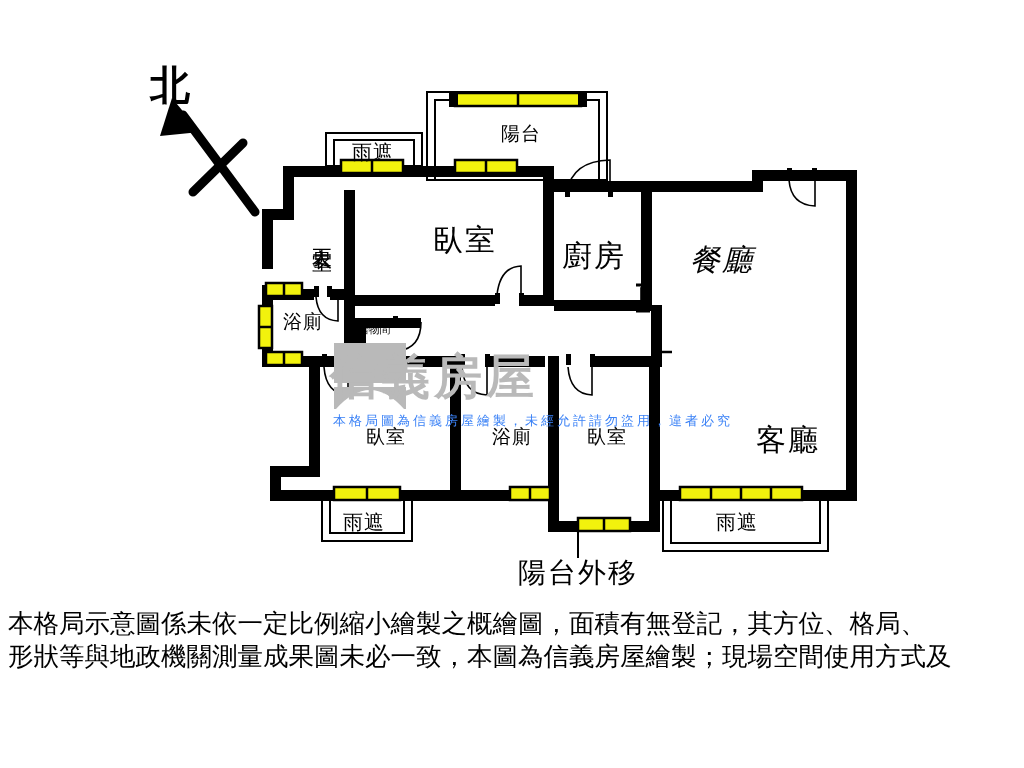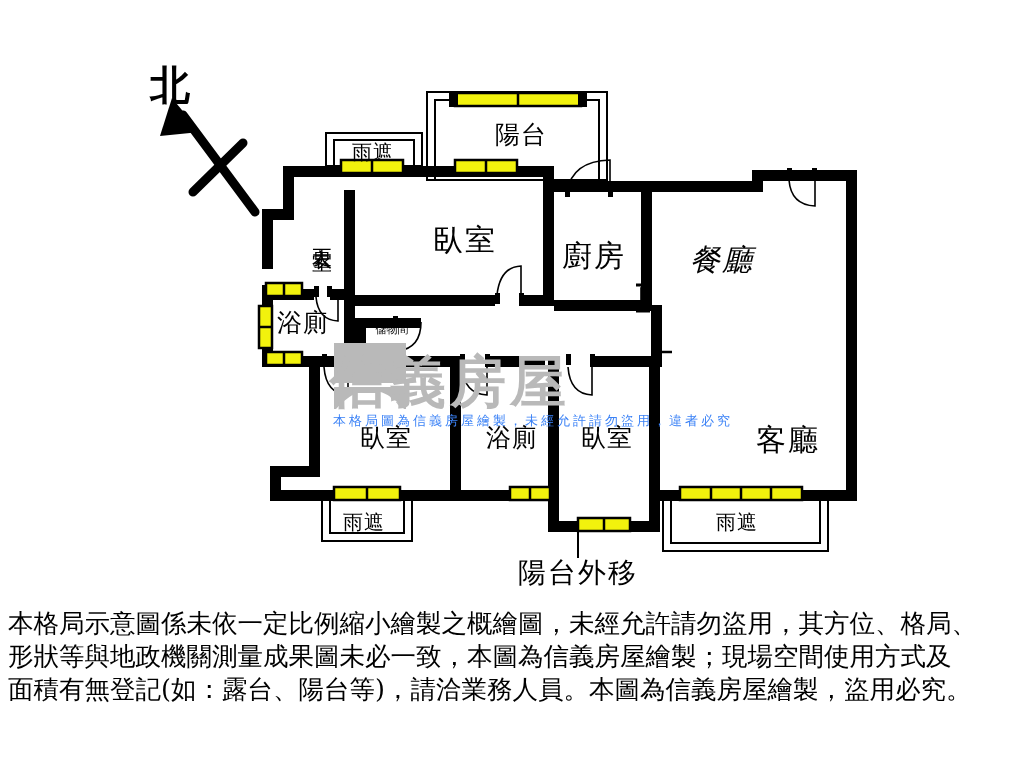--- a/index.html
+++ b/index.html
@@ -42,21 +42,21 @@
   .room-label {
     position: absolute;
     color: #000000;
     font-family: "DejaVu Serif", "Liberation Serif", serif;
     font-weight: normal;
     white-space: nowrap;
     transform: translate(-50%, -50%);
     pointer-events: none;
   }
   .lbl-xl { font-size: 30px; letter-spacing: 2px; }
-  .lbl-lg { font-size: 25px; letter-spacing: 1px; }
+  .lbl-lg { font-size: 19px; letter-spacing: 1px; }
   .lbl-md { font-size: 20px; letter-spacing: 1px; text-align: center; }
   .lbl-xs { font-size: 11px; letter-spacing: 0px; line-height: 12px; }
   .lbl-vert {
     writing-mode: vertical-rl;
     text-orientation: upright;
     letter-spacing: 1px;
   }
   .north-label {
     position: absolute;
     font-size: 40px;
@@ -70,21 +70,21 @@
     letter-spacing: 2px;
     color: #000;
     transform: translate(-50%, -50%);
     font-family: "DejaVu Serif", "Liberation Serif", serif;
     white-space: nowrap;
   }
   .wm-big {
     position: absolute;
     left: 330px;
     top: 345px;
-    font-size: 56px;
+    font-size: 48px;
     font-weight: bold;
     color: #b9b9b9;
     letter-spacing: 4px;
     font-family: "DejaVu Sans", "Liberation Sans", sans-serif;
     white-space: nowrap;
     pointer-events: none;
   }
   .wm-small {
     position: absolute;
     left: 333px;
@@ -359,32 +359,31 @@
   <div class="north-label" style="left:150px; top:58px;">北</div>
 
   <div id="room-labels">
       <div class="room-label lbl-lg" style="left: 521px; top: 134px;">陽台</div>
       <div class="room-label lbl-md" style="left: 373px; top: 152px;">雨遮</div>
       <div class="room-label lbl-md lbl-vert" style="left: 323px; top: 234px;">更衣室</div>
       <div class="room-label lbl-xl" style="left: 465px; top: 240px;">臥室</div>
       <div class="room-label lbl-xl" style="left: 594px; top: 256px;">廚房</div>
       <div class="room-label lbl-xl" style="left: 722px; top: 260px; font-style: italic;">餐廳</div>
       <div class="room-label lbl-lg" style="left: 303px; top: 322px;">浴廁</div>
-      <div class="room-label lbl-xs" style="left: 392px; top: 330px;">儲物間</div>
+      <div class="room-label lbl-xs" style="left: 374px; top: 330px;">儲物間</div>
       <div class="room-label lbl-xl" style="left: 788px; top: 440px;">客廳</div>
       <div class="room-label lbl-lg" style="left: 386px; top: 437px;">臥室</div>
       <div class="room-label lbl-lg" style="left: 512px; top: 437px;">浴廁</div>
       <div class="room-label lbl-lg" style="left: 607px; top: 437px;">臥室</div>
       <div class="room-label lbl-md" style="left: 364px; top: 522px;">雨遮</div>
       <div class="room-label lbl-md" style="left: 737px; top: 522px;">雨遮</div>
     </div>
 
   <div id="callout-labels">
       <div class="callout-label" style="left: 578px; top: 573px; text-align: right;">陽台外移</div>
     </div>
 
   <div class="disclaimer">
-    <div>本格局示意圖係未依一定比例縮小繪製之概繪圖，未經允許請勿盜用，其方位、格局、</div>
+    <div>本格局示意圖係未依一定比例縮小繪製之概繪圖，面積有無登記，其方位、格局、</div>
     <div>形狀等與地政機關測量成果圖未必一致，本圖為信義房屋繪製；現場空間使用方式及</div>
-    <div>面積有無登記(如：露台、陽台等)，請洽業務人員。本圖為信義房屋繪製，盜用必究。</div>
   </div>
 
 </div>
 
 </body></html>

